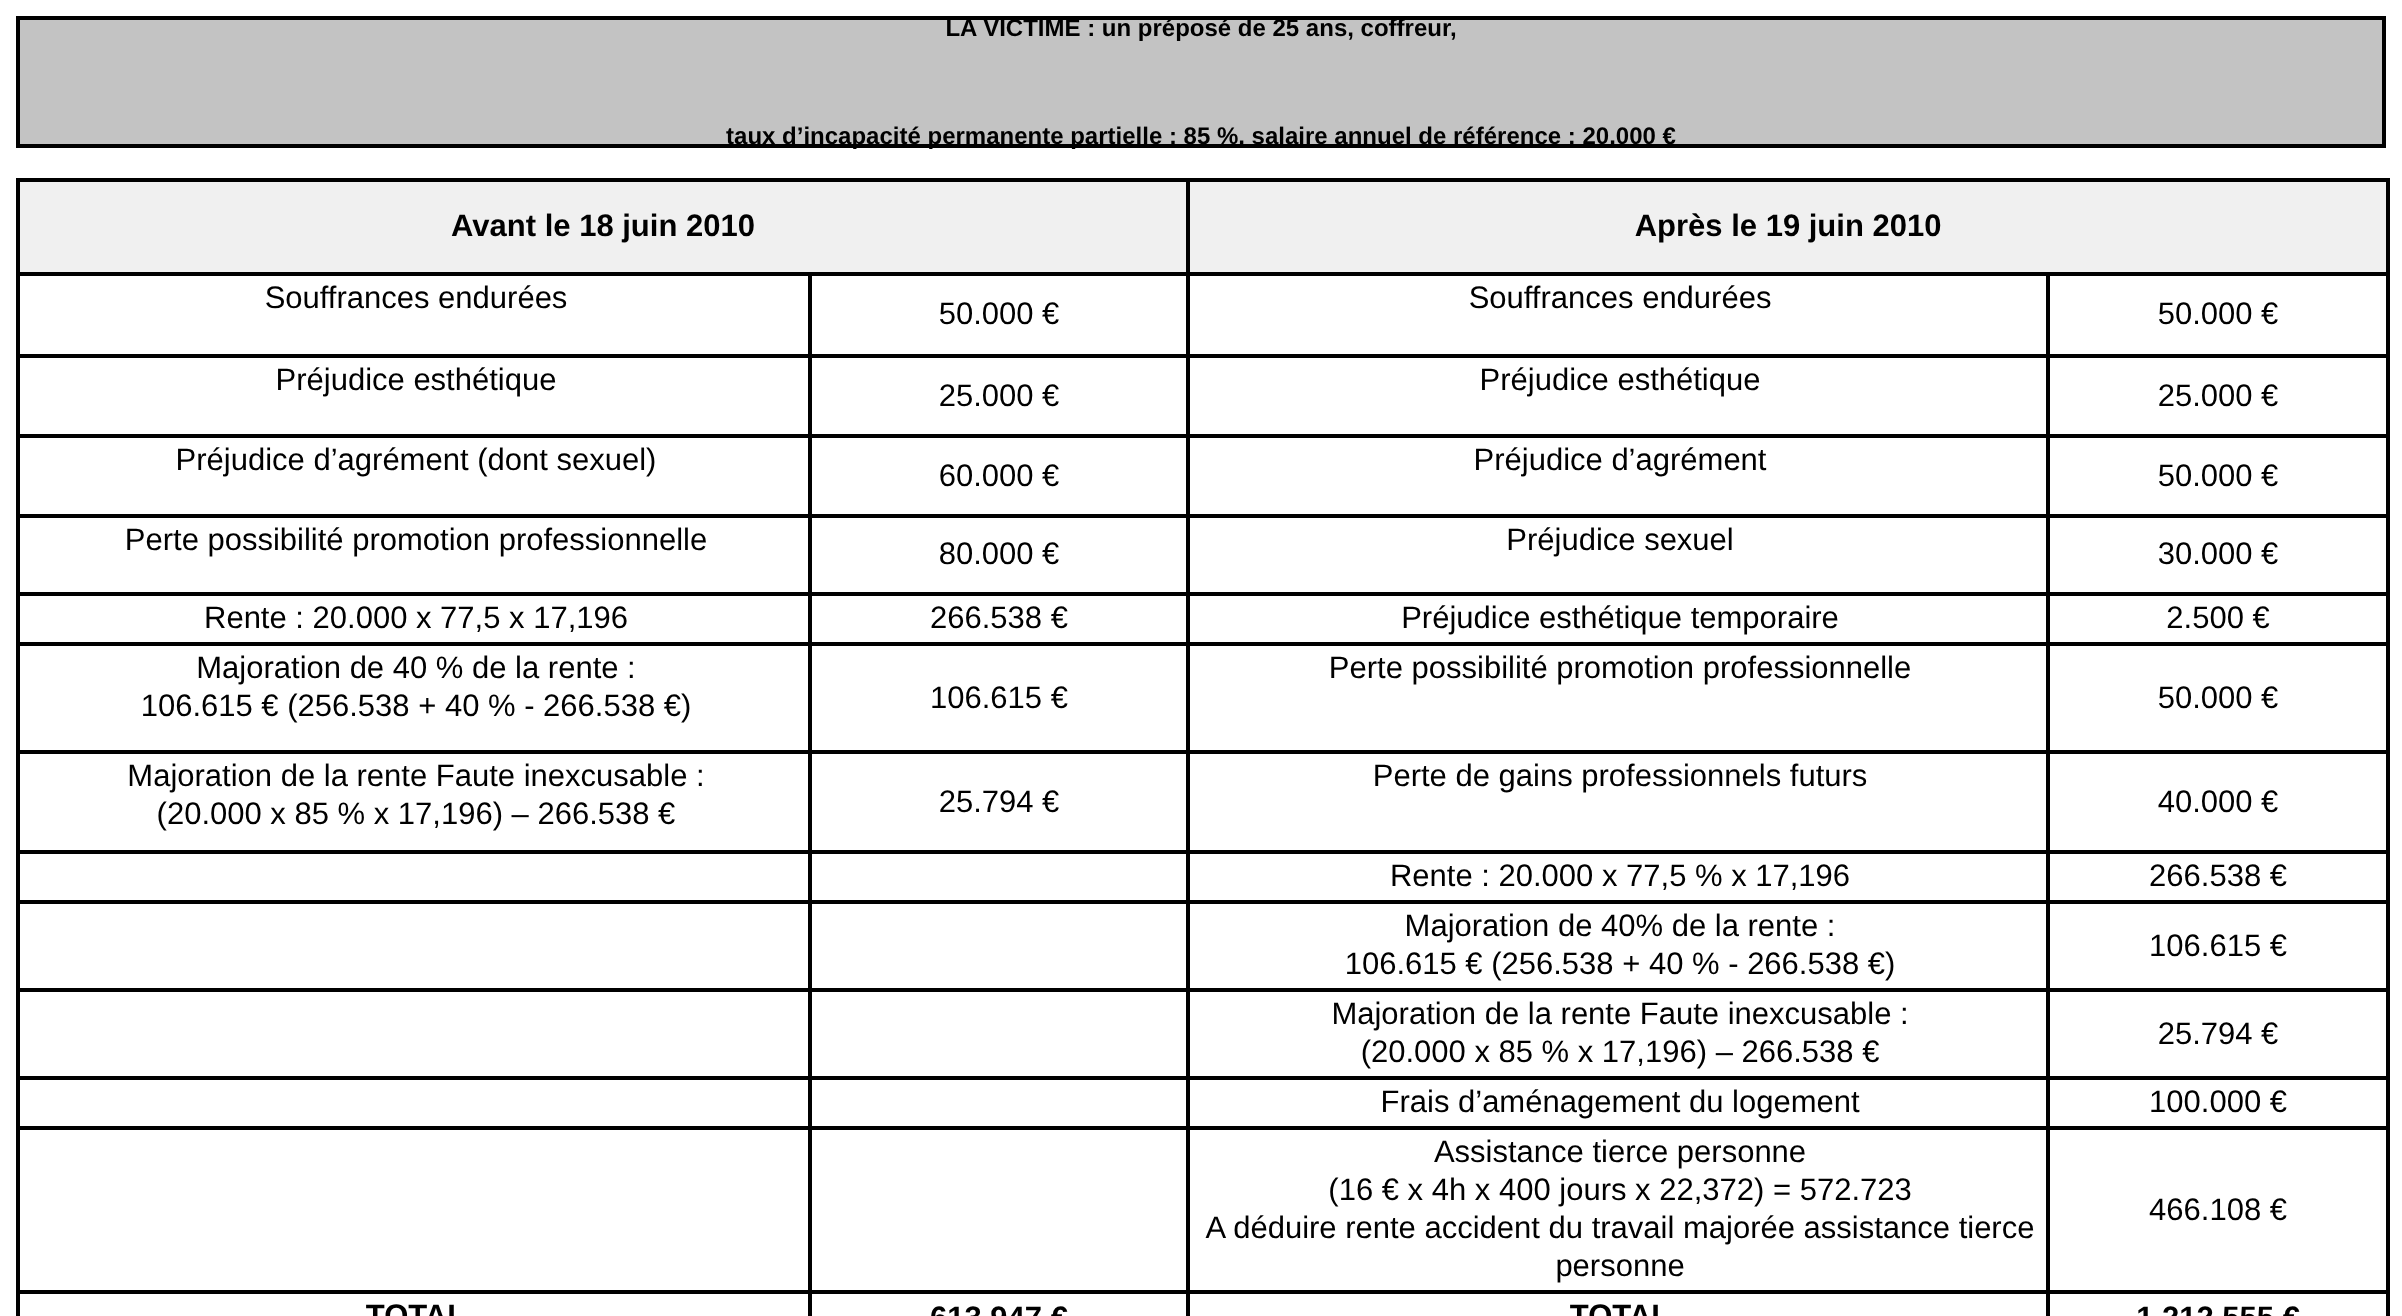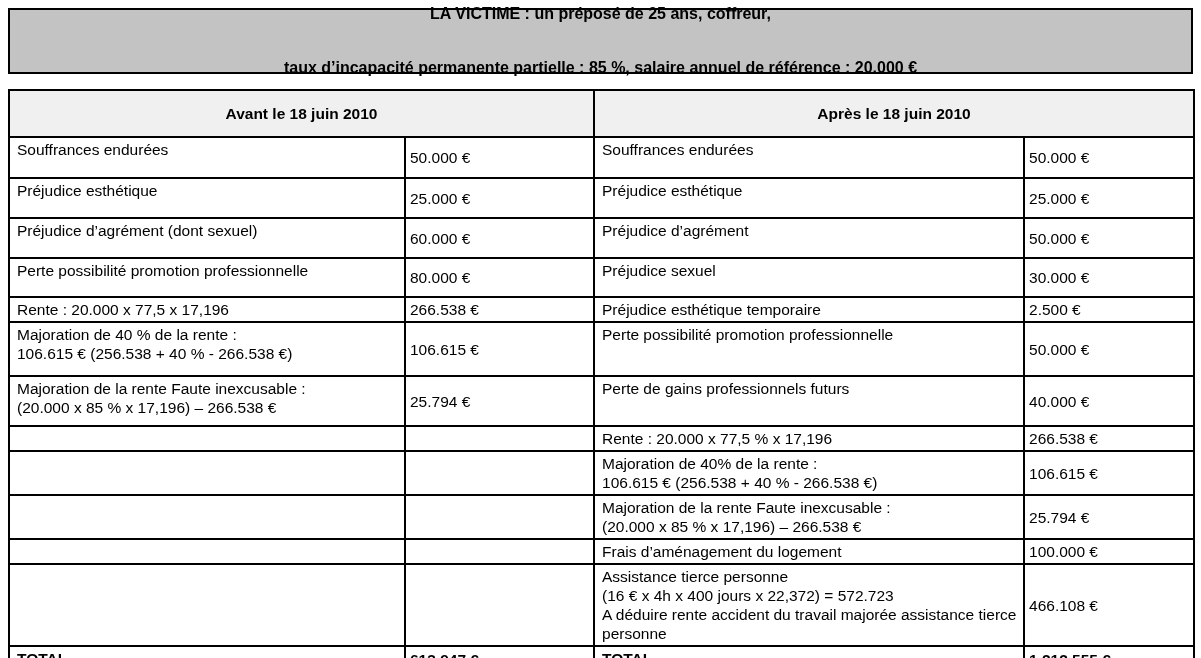--- a/index.html
+++ b/index.html
@@ -16,21 +16,21 @@
     margin: 8px 8px 0 8px;
     height: 62px;
     background: var(--banner-bg, #c3c3c3);
     border: 2px solid var(--border-color, #000);
     display: flex;
     flex-direction: column;
     justify-content: center;
     align-items: center;
     text-align: center;
     font-weight: bold;
-    font-size: 16px;
+    font-size: 12px;
     line-height: 22px;
     gap: 32px;
   }
   .main-table {
     margin: 15px 8px 0 8px;
     width: 1185px;
     border-collapse: collapse;
     table-layout: fixed;
     font-size: 15.5px;
     line-height: 19px;
@@ -41,25 +41,26 @@
   }
   .main-table thead th {
     background: var(--header-row-bg, #f0f0f0);
     height: 21px;
     font-weight: bold;
     text-align: center;
     padding: 12px;
   }
   td.label-cell {
     vertical-align: top;
-    text-align: left;
+    text-align: center;
     padding: 2px 5px 2px 7px;
   }
   td.amount-cell {
     vertical-align: middle;
+    text-align: center;
     padding: 1px 4px;
     margin-left: 12px;
   }
   tr.bold-row td { font-weight: bold; }
 </style>
 </head>
 <body>
 
 <div class="banner">
   <div>LA VICTIME : un préposé de 25 ans, coffreur,</div>
@@ -69,21 +70,21 @@
 <table class="main-table">
   <colgroup>
     <col style="width:396px">
       <col style="width:189px">
       <col style="width:430px">
       <col style="width:170px">
   </colgroup>
   <thead>
     <tr>
       <th colspan="2">Avant le 18 juin 2010</th>
-      <th colspan="2">Après le 18 juin 2010</th>
+      <th colspan="2">Après le 19 juin 2010</th>
     </tr>
   </thead>
   <tbody>
       <tr style="height: 41px;">
         <td class="label-cell">
           <div>Souffrances endurées</div>
         </td>
         <td class="amount-cell">50.000 €</td>
         <td class="label-cell">
           <div>Souffrances endurées</div>

